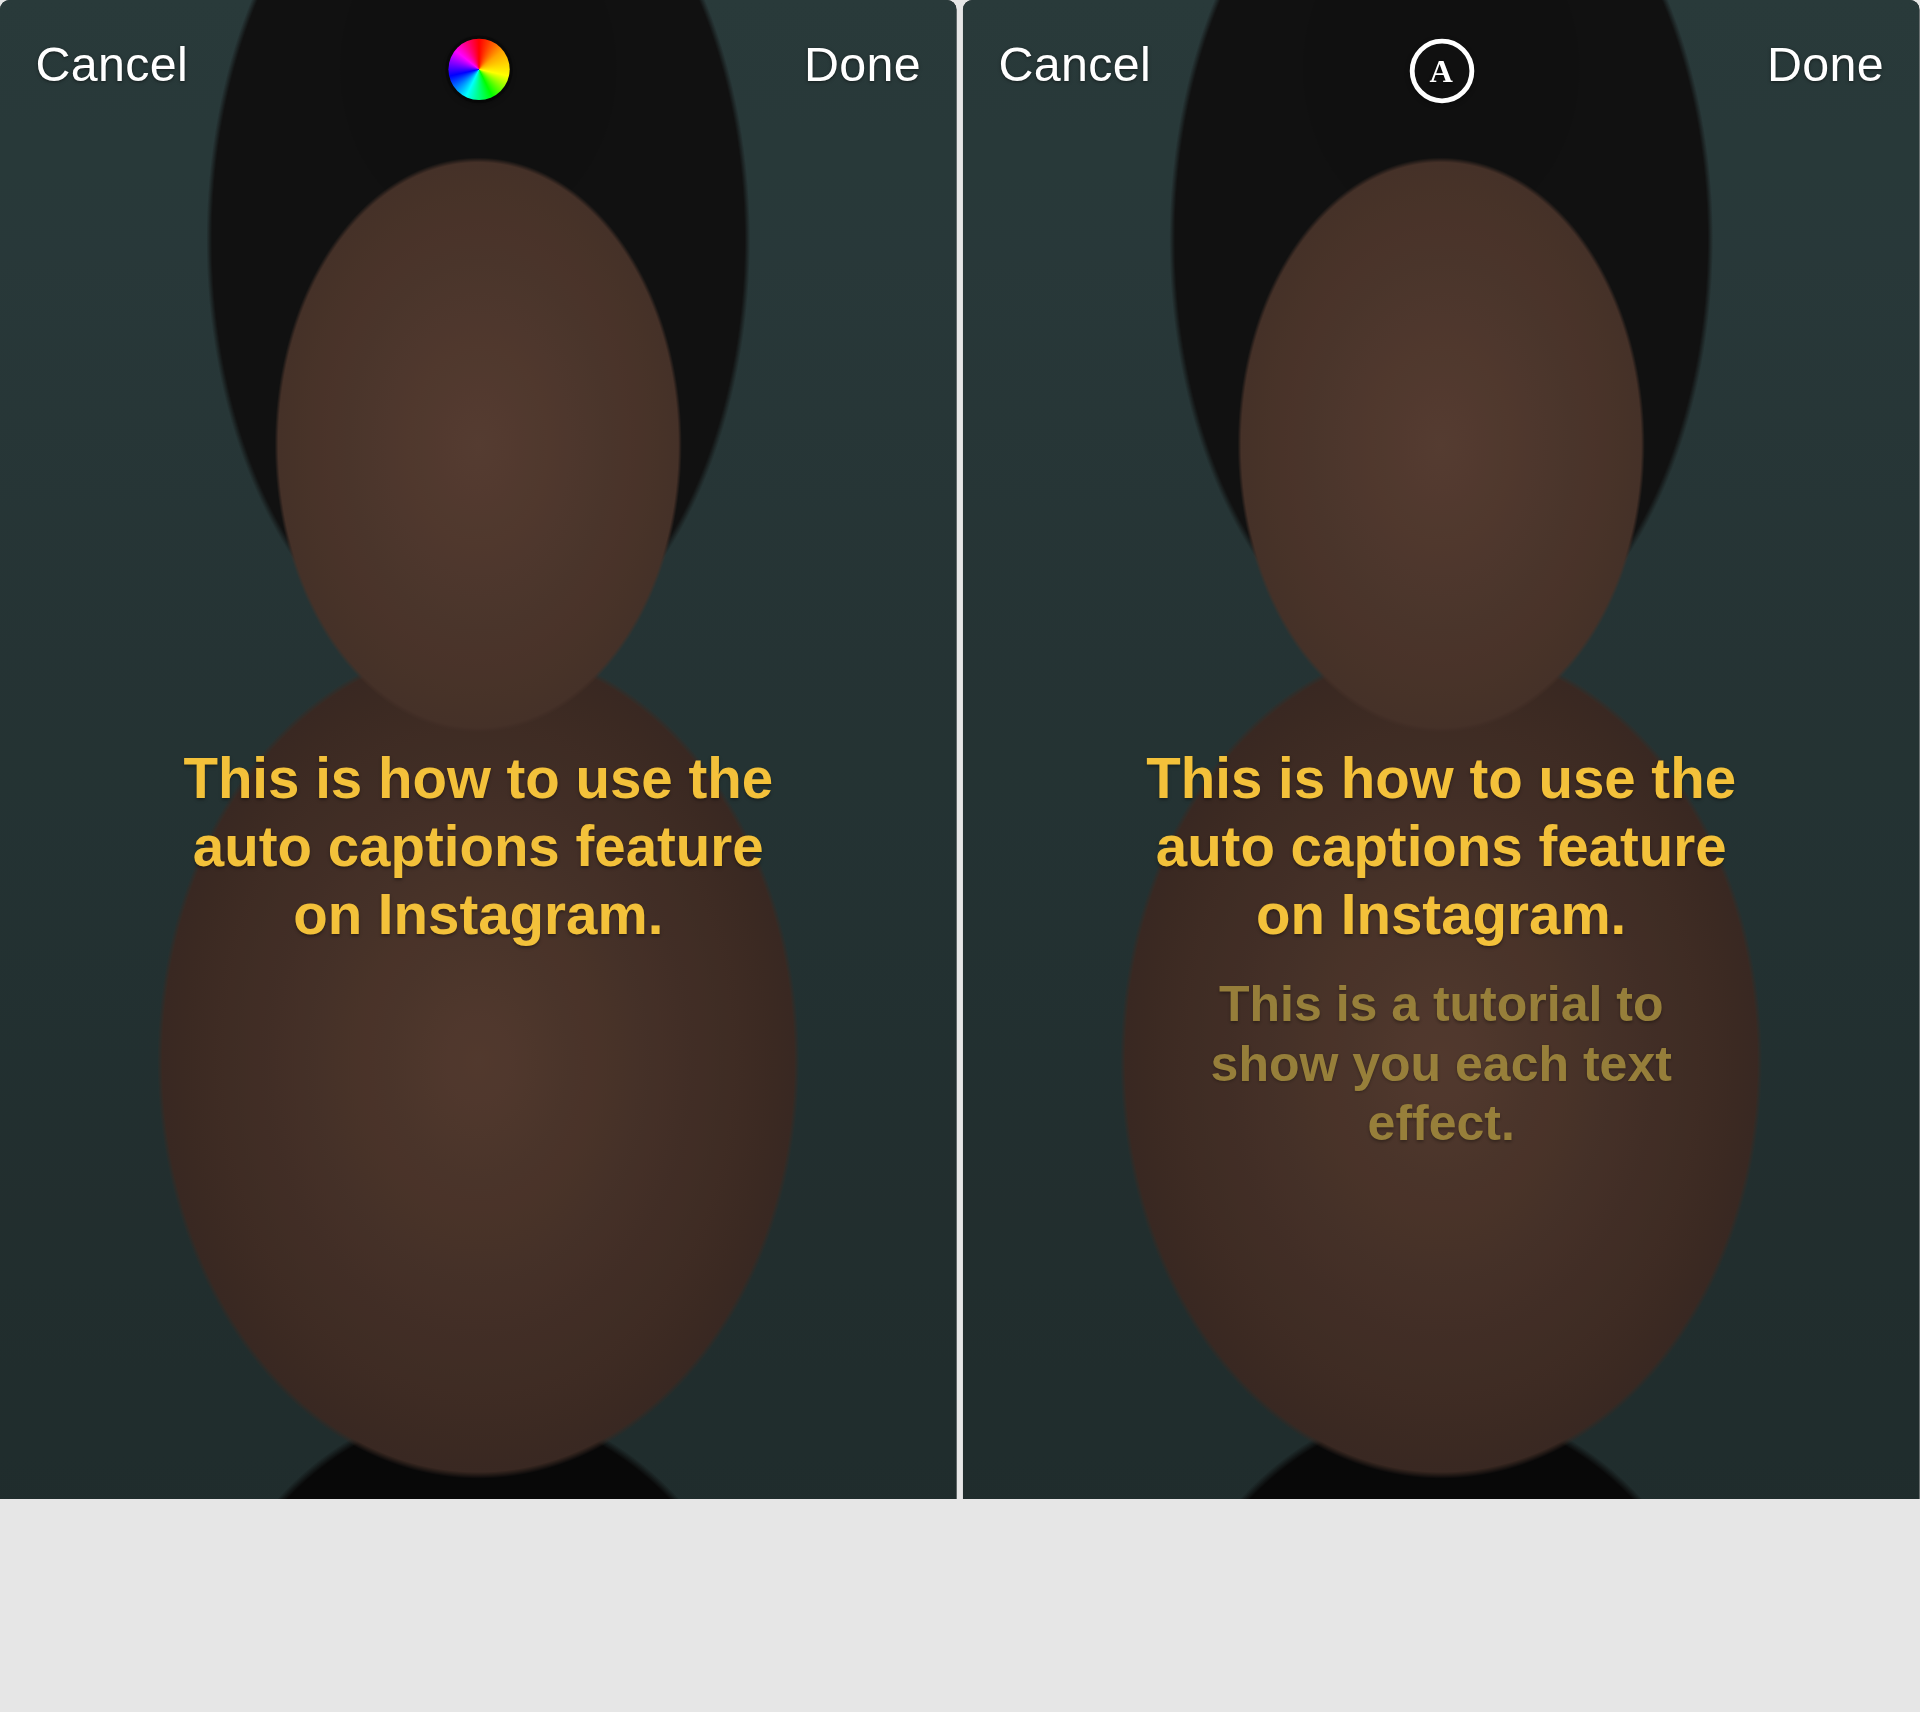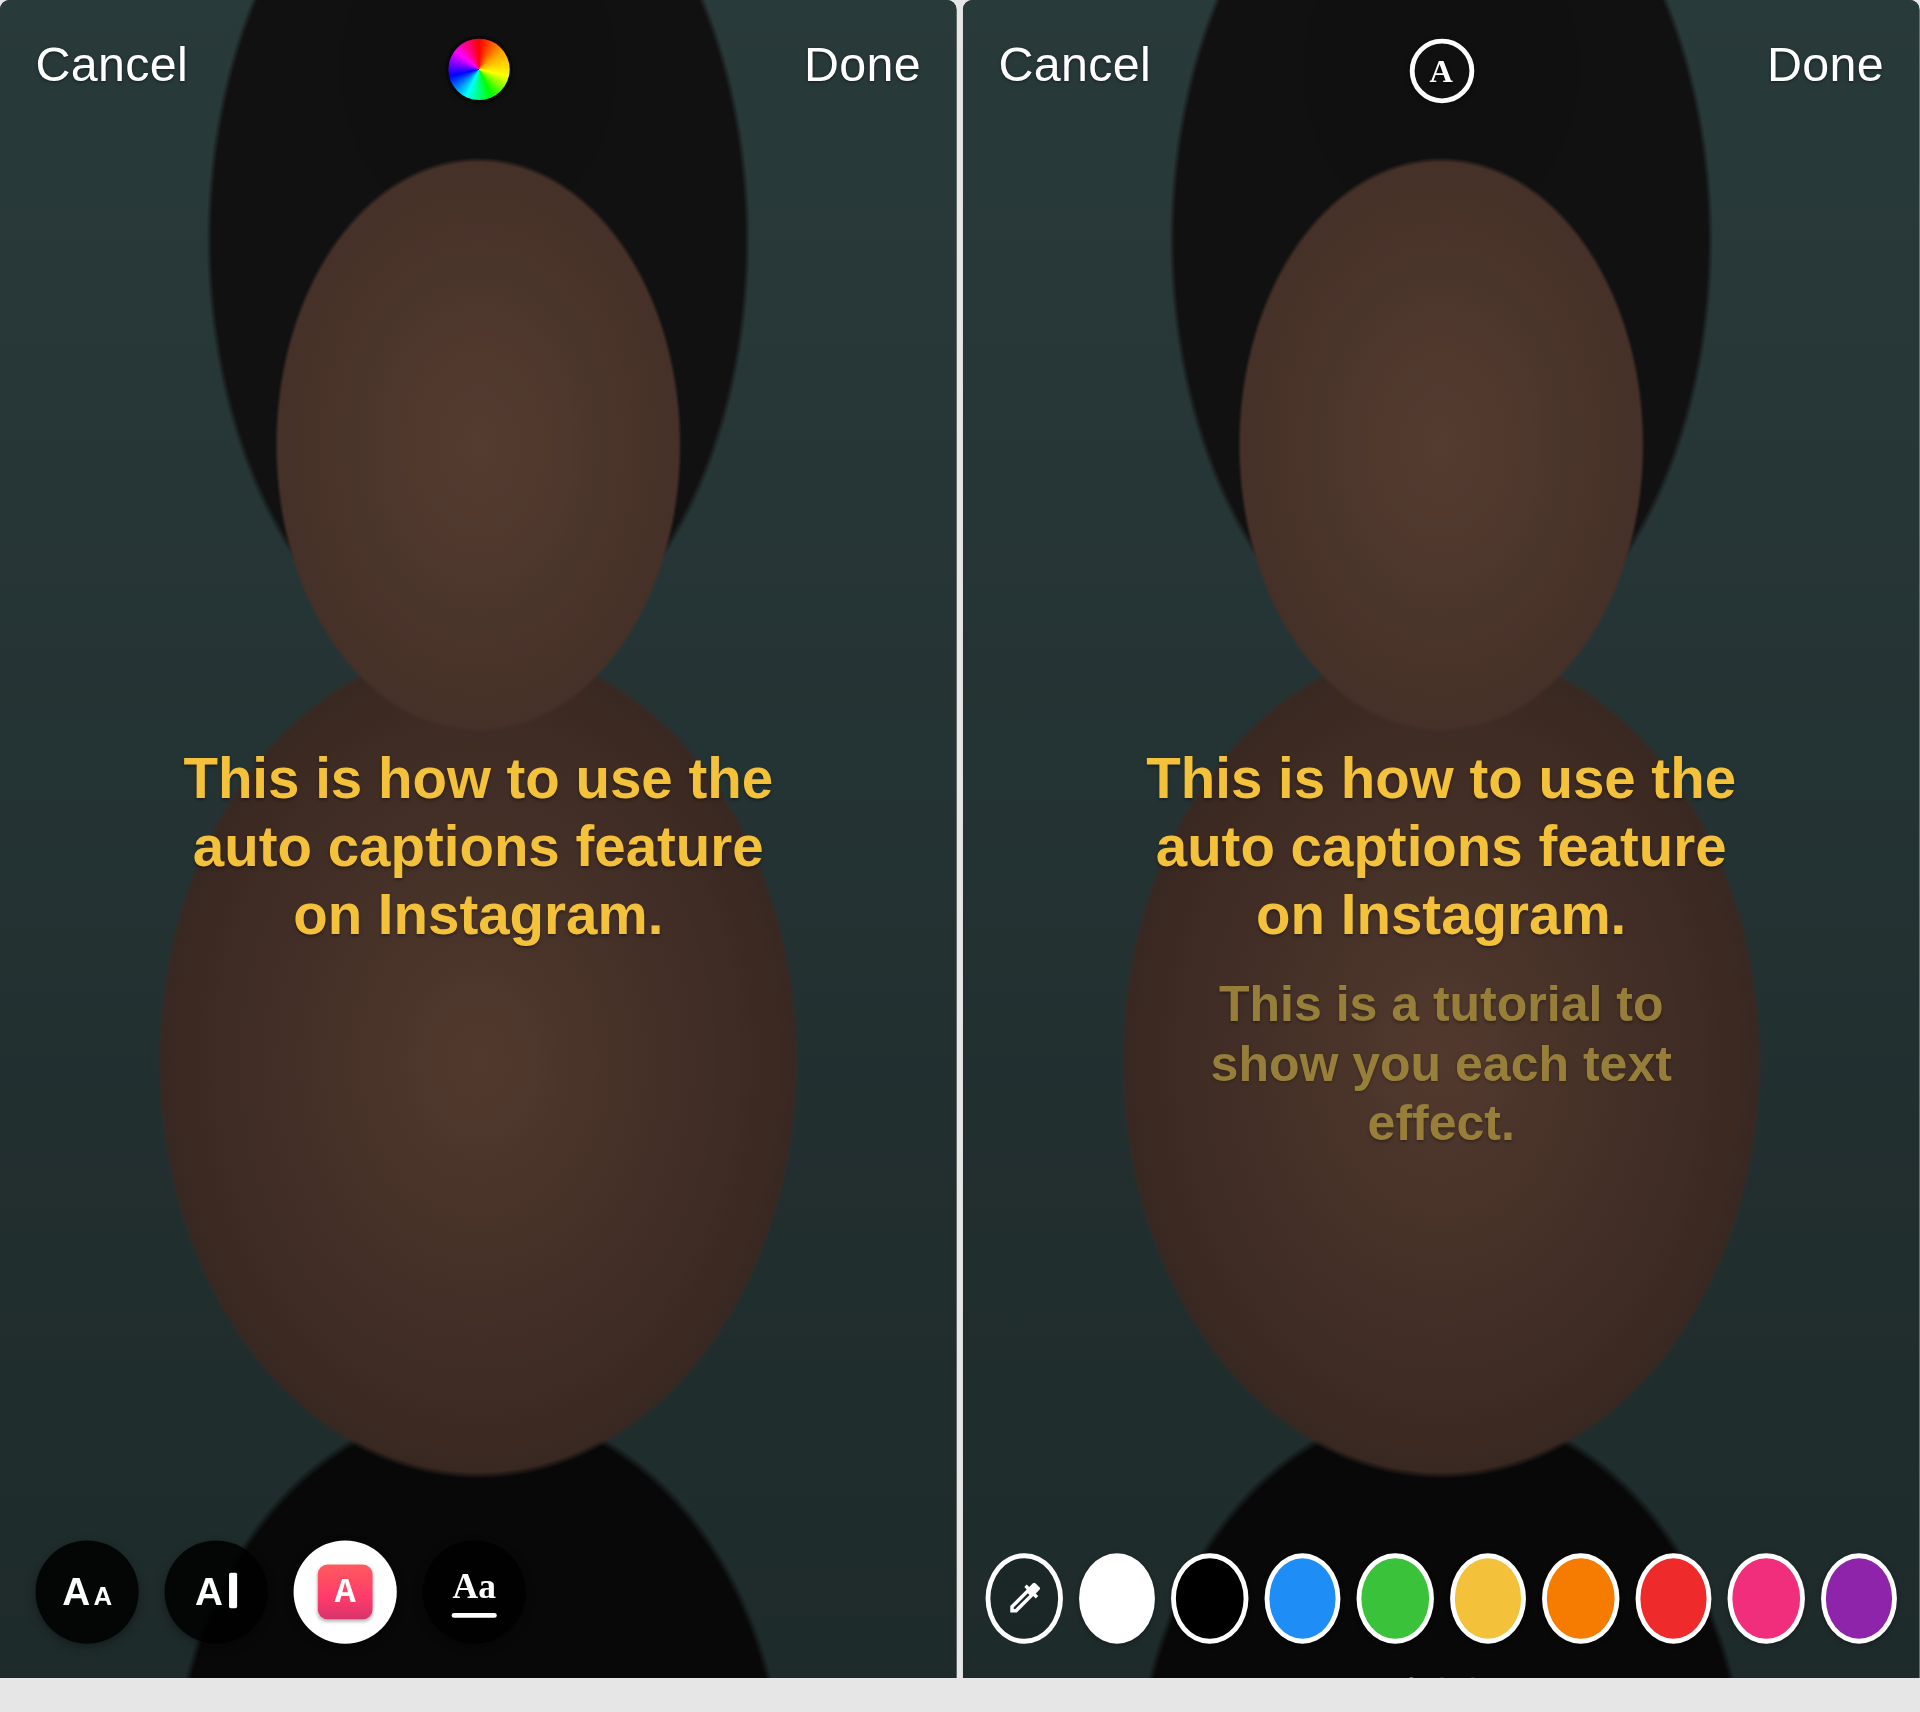--- a/index.html
+++ b/index.html
@@ -6,21 +6,21 @@
     --scale: 1.613; 
   }
   html, body {
     margin: 0;
     padding: 0;
     background: #e6e6e6;
     font-family: -apple-system, "Helvetica Neue", Helvetica, Arial, sans-serif;
   }
   .stage-wrap {
     width: 1920px;
-    height: 1678px;
+    height: 1499px;
     overflow: hidden;
     position: relative;
   }
   .stage {
     width: 1190px;
     height: 1061px;
     transform-origin: top left;
     transform: scale(var(--scale));
     position: relative;
     display: flex;

